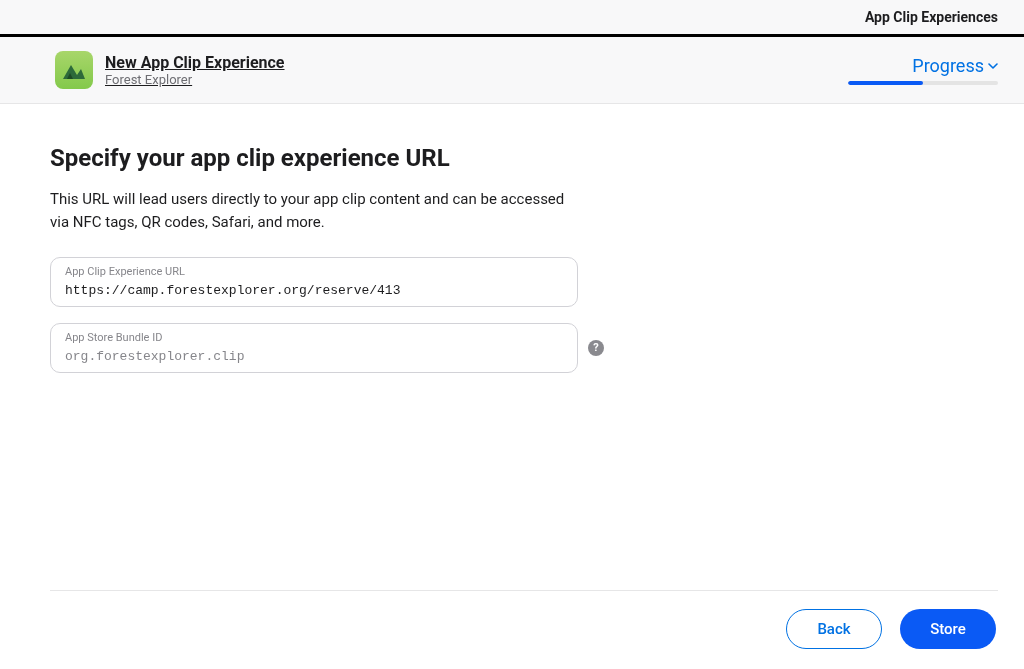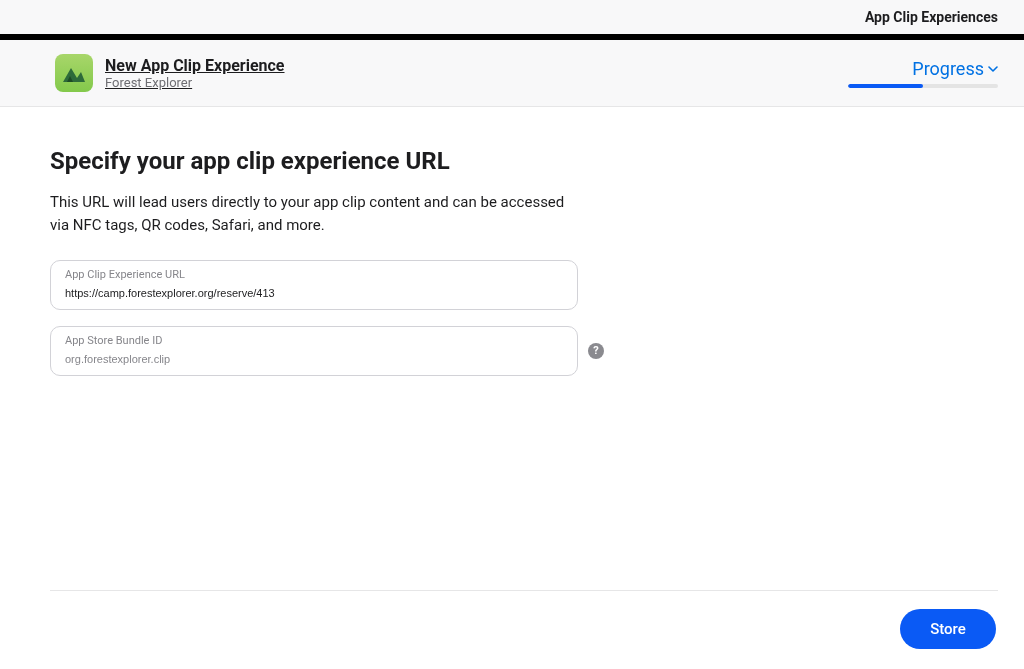--- a/index.html
+++ b/index.html
@@ -16,21 +16,21 @@
       color: #1d1d1f;
     }
     .top-bar {
       background: #f8f8f9;
       border-bottom: 1px solid #e6e6e7;
     }
     .breadcrumb-row {
       display: flex;
       justify-content: flex-end;
       padding: 9px 26px 9px 26px;
-      border-bottom: 6px solid #000000;
+      border-bottom: 3px solid #000000;
     }
     .breadcrumb-row span {
       font-size: 14px;
       font-weight: 700;
       color: #1d1d1f;
     }
     .header-row {
       display: flex;
       align-items: center;
       padding: 14px 26px 14px 55px;
@@ -120,23 +120,23 @@
       padding: 7px 14px 8px 14px;
     }
     .field .label {
       font-size: 11px;
       color: #86868b;
       margin-bottom: 1px;
     }
     .field input {
       border: none;
       outline: none;
-      font-size: 11px;
+      font-size: 13px;
       width: 100%;
-      font-family: Liberation Sans, sans-serif;
+      font-family: Liberation Mono, monospace;
       color: #1d1d1f;
       background: transparent;
     }
     .field.readonly input {
       color: #86868b;
     }
     .help-icon {
       width: 16px;
       height: 16px;
       border-radius: 50%;
@@ -239,14 +239,15 @@
     </div>
     <div class="help-icon">
       <span>?</span>
     </div>
   </div>
 </div>
 
 <div class="footer-divider"></div>
 
 <div class="footer-buttons">
+  <button class="btn btn-outline">Back</button>
   <button class="btn btn-primary">Store</button>
 </div>
 
 </body></html>

